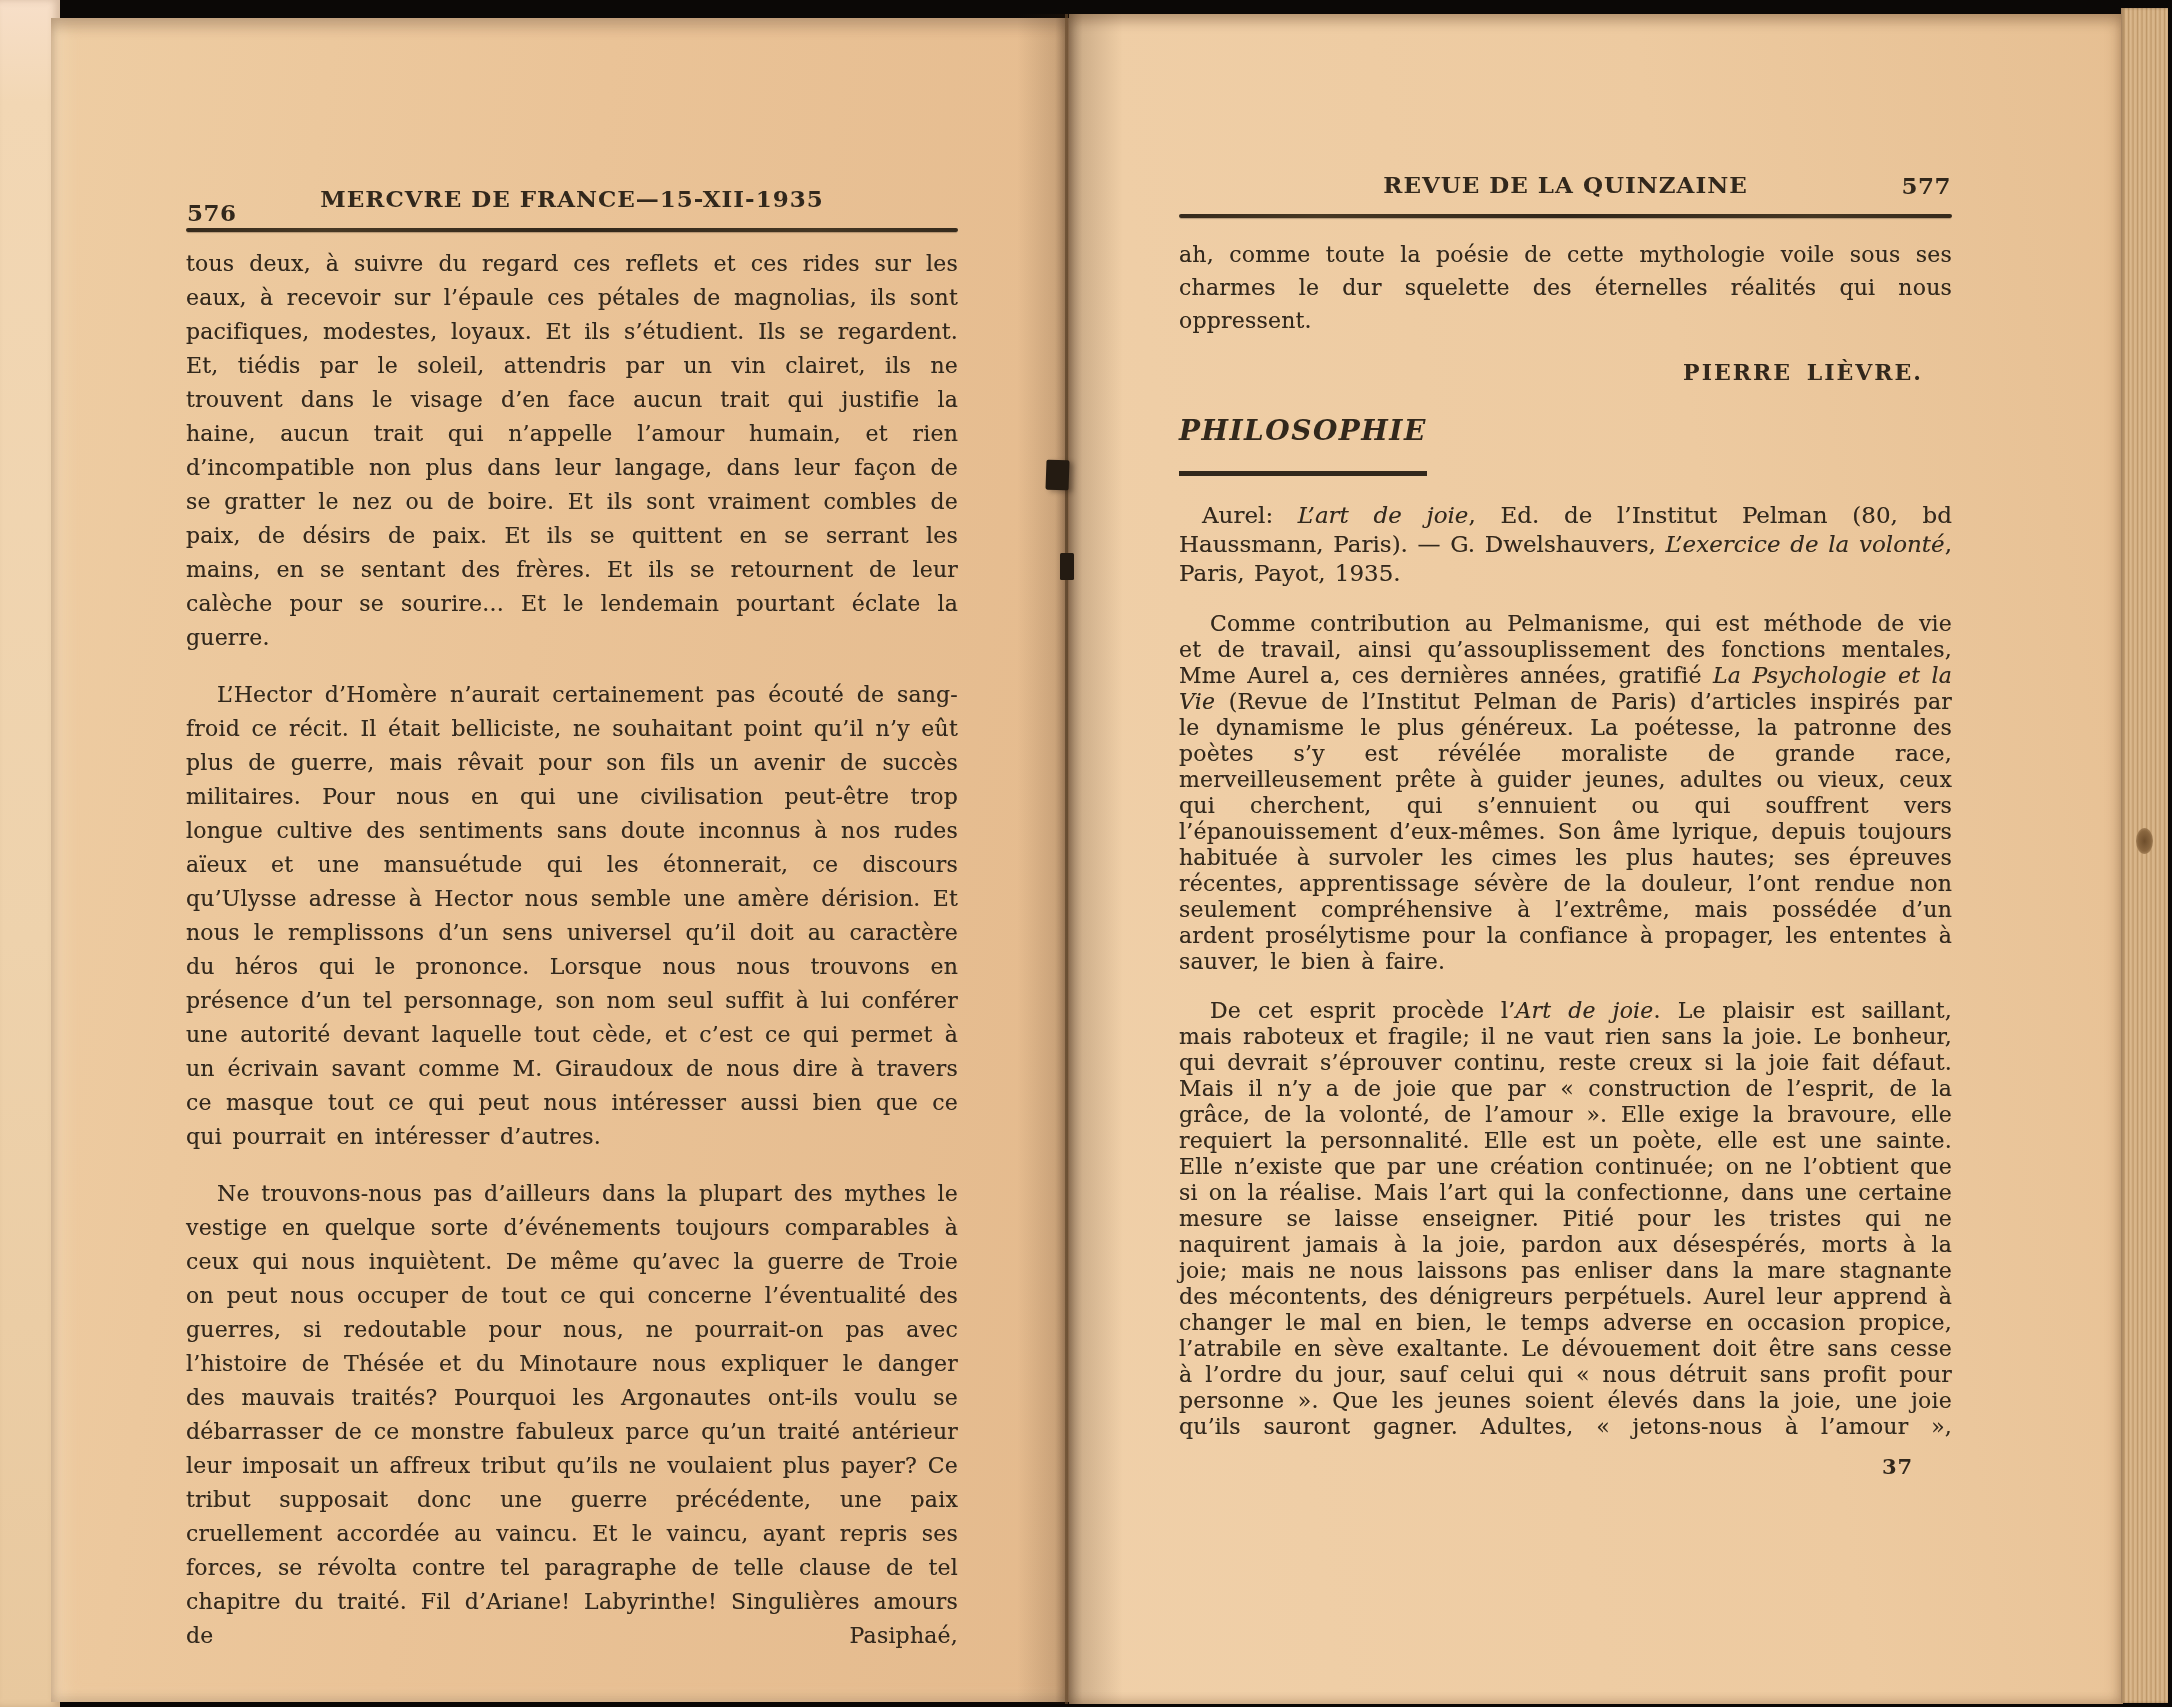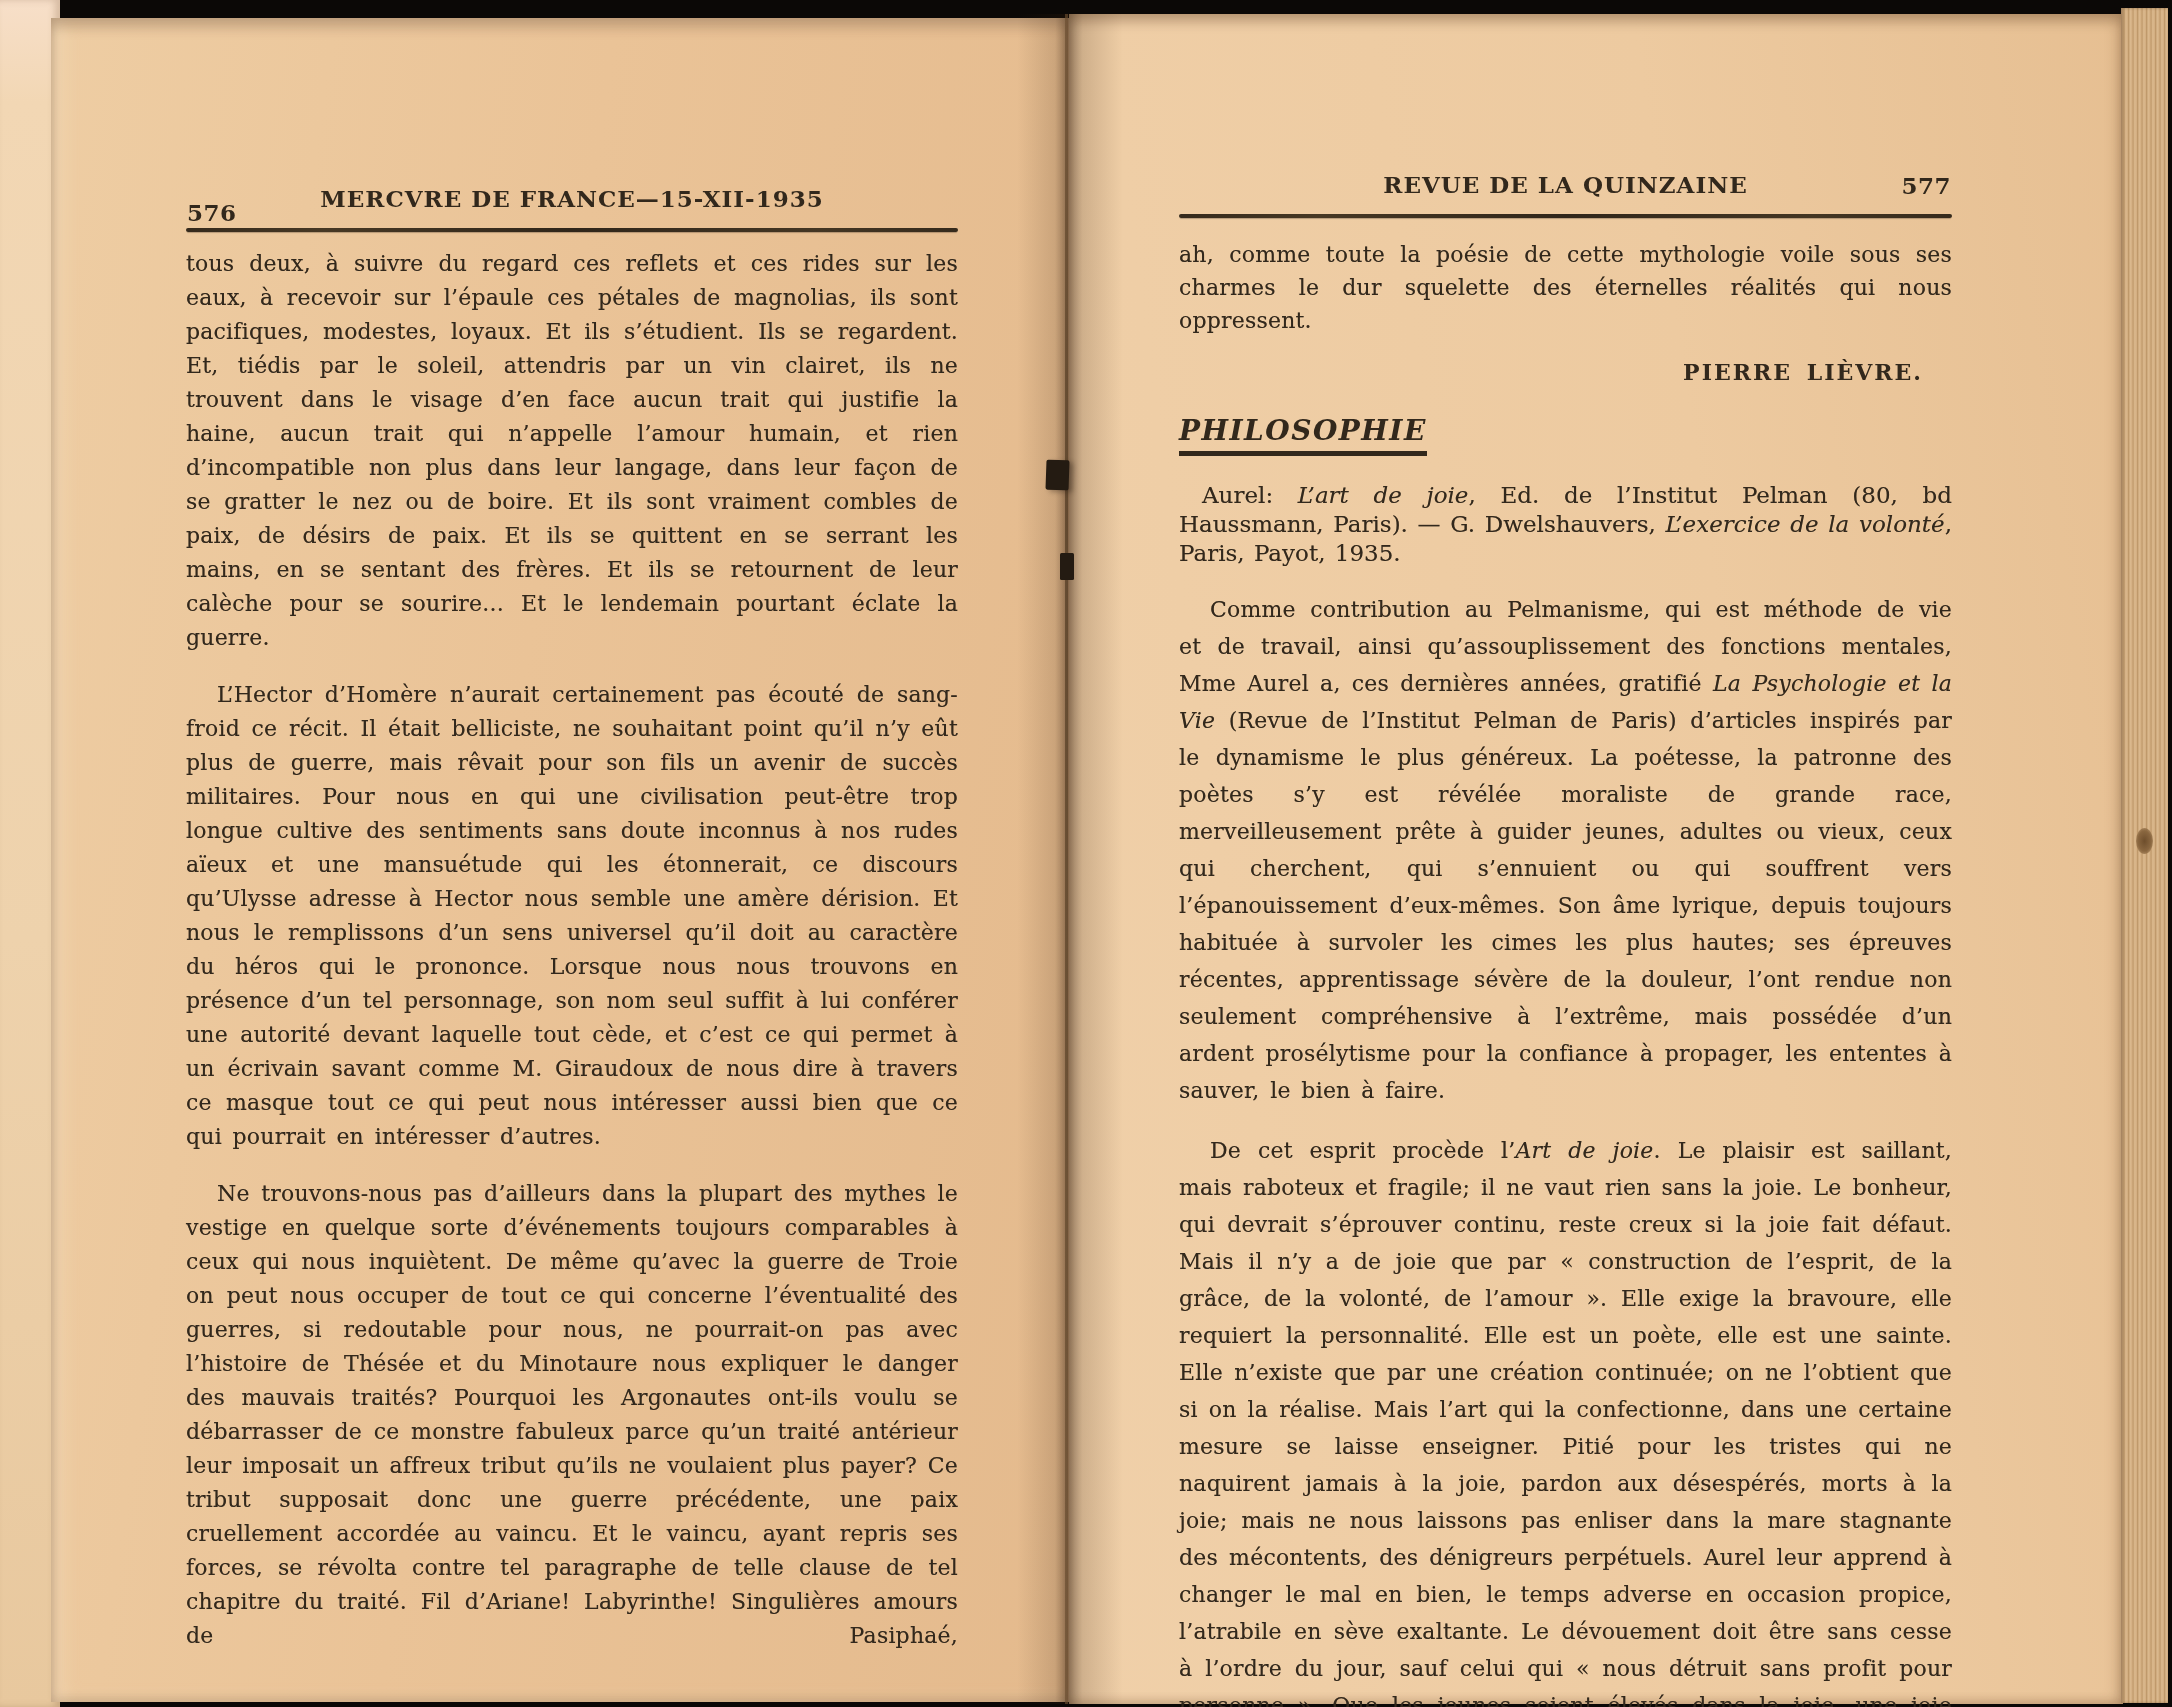--- a/index.html
+++ b/index.html
@@ -60,26 +60,26 @@
   .body{margin-top:15px;}
   .body p{margin:0;font-size:22px;line-height:34px;text-align:justify;word-spacing:3.5px;letter-spacing:0.2px;text-shadow:0 0 0.5px rgba(50,40,28,.45);}
   .body p + p{margin-top:23px;}
   .indent{text-indent:31px;}
   .justify-last{text-align-last:justify;}
   #col-right .cont{margin-top:20px;font-size:22px;line-height:33px;text-align:justify;word-spacing:3.5px;letter-spacing:0.2px;text-shadow:0 0 0.5px rgba(50,40,28,.45);}
   .signature{margin-top:13px;padding-right:29px;text-align:right;font-size:22px;font-weight:bold;letter-spacing:2px;word-spacing:5px;}
   .section-heading{margin-top:29px;}
   .section-heading span{
     display:inline-block;font-size:28px;font-style:italic;font-weight:bold;letter-spacing:1.5px;
-    padding-bottom:4px;border-bottom:5.6px solid #32281c;
+    padding-bottom:24px;border-bottom:5.6px solid #32281c;
   }
   .biblio{margin-top:25px;font-size:23px;line-height:29px;text-align:justify;text-indent:23px;word-spacing:2px;text-shadow:0 0 0.5px rgba(50,40,28,.4);}
   .italic{font-style:italic;}
   #col-right .body{margin-top:22px;}
-  #col-right .body p{font-size:22px;line-height:37px;}
+  #col-right .body p{font-size:22px;line-height:26px;}
   .sig-mark{margin-top:14px;margin-left:703px;font-size:21px;font-weight:bold;letter-spacing:1px;}
 </style>
 </head>
 <body>
 
 <div id="screen">
 
   <div class="underpages"></div>
 
   <div class="page" id="page-left"></div>

